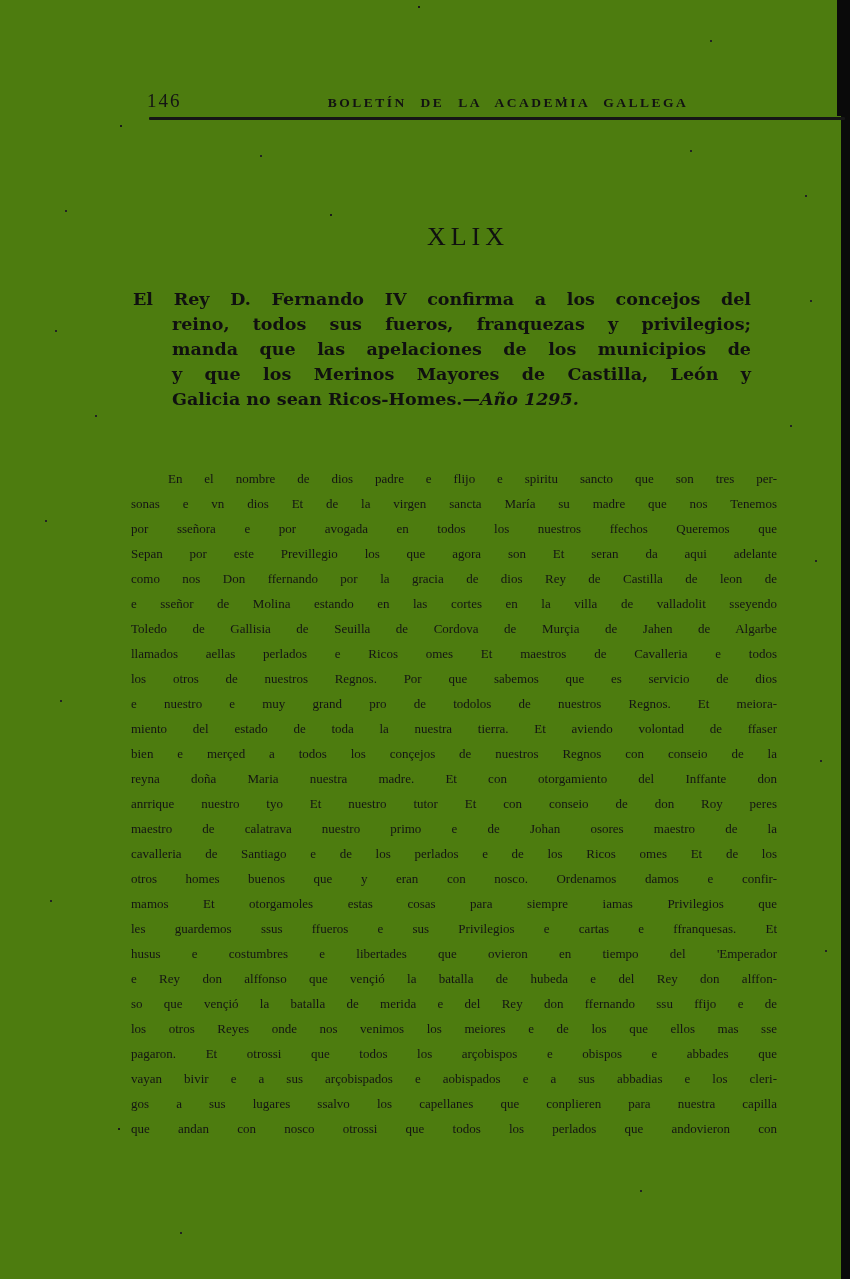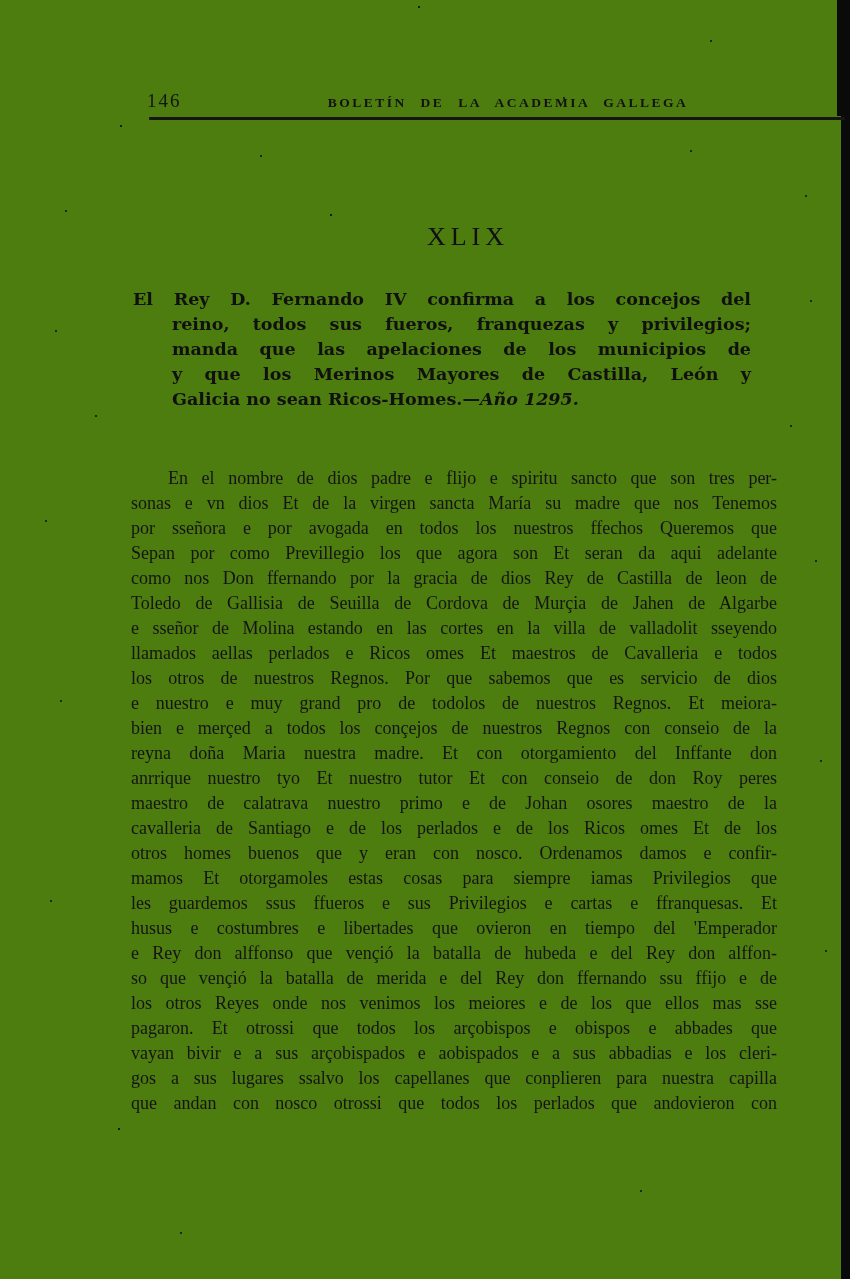--- a/index.html
+++ b/index.html
@@ -43,21 +43,21 @@
   }
   .sum-line { text-align:justify; text-align-last:justify; }
   .sum-line.indent { margin-left:39px; }
   .sum-line.last { text-align:left; text-align-last:left; }
   .date { font-style:italic; }
   .dash { font-style:normal; }
 
   
   .bodytext {
     position:absolute; left:131px; top:466px; width:646px;
-    font-size:18px; line-height:25px; color:#141414;
+    font-size:13px; line-height:25px; color:#141414;
   }
   .body-line { text-align:justify; text-align-last:justify; }
   .body-line.first { text-indent:37px; }
 
   
   .specks {
     position:absolute; top:0; left:0; width:2px; height:2px; background:transparent;
     box-shadow:
       418px 6px 0 0 #1a1a1a, 710px 40px 0 0 #222, 563px 97px 0 0 #222,
       120px 125px 0 0 #1a1a1a, 260px 155px 0 0 #222, 690px 150px 0 0 #222,
@@ -93,27 +93,28 @@
         <div class="sum-line indent">manda que las apelaciones de los municipios de</div>
         <div class="sum-line indent">y que los Merinos Mayores de Castilla, León y</div>
       </div>
     <div class="sum-line indent last"><span>Galicia no sean Ricos-Homes.</span><span class="dash">—</span><span class="date">Año 1295.</span></div>
   </div>
 
   <div class="bodytext" id="body-lines">
       <div class="body-line first">En el nombre de dios padre e flijo e spiritu sancto que son tres per-</div>
       <div class="body-line">sonas e vn dios Et de la virgen sancta María su madre que nos Tenemos</div>
       <div class="body-line">por sseñora e por avogada en todos los nuestros ffechos Queremos que</div>
-      <div class="body-line">Sepan por como Previllegio los que agora son Et seran da aqui adelante</div>
+      <div class="body-line">Sepan por este Previllegio los que agora son Et seran da aqui adelante</div>
       <div class="body-line">como nos Don ffernando por la gracia de dios Rey de Castilla de leon de</div>
+      <div class="body-line">e sseñor de Molina estando en las cortes en la villa de valladolit sseyendo</div>
       <div class="body-line">Toledo de Gallisia de Seuilla de Cordova de Murçia de Jahen de Algarbe</div>
-      <div class="body-line">e sseñor de Molina estando en las cortes en la villa de valladolit sseyendo</div>
       <div class="body-line">llamados aellas perlados e Ricos omes Et maestros de Cavalleria e todos</div>
       <div class="body-line">los otros de nuestros Regnos. Por que sabemos que es servicio de dios</div>
       <div class="body-line">e nuestro e muy grand pro de todolos de nuestros Regnos. Et meiora-</div>
+      <div class="body-line">miento del estado de toda la nuestra tierra. Et aviendo volontad de ffaser</div>
       <div class="body-line">bien e merçed a todos los conçejos de nuestros Regnos con conseio de la</div>
       <div class="body-line">reyna doña Maria nuestra madre. Et con otorgamiento del Inffante don</div>
       <div class="body-line">anrrique nuestro tyo Et nuestro tutor Et con conseio de don Roy peres</div>
       <div class="body-line">maestro de calatrava nuestro primo e de Johan osores maestro de la</div>
       <div class="body-line">cavalleria de Santiago e de los perlados e de los Ricos omes Et de los</div>
       <div class="body-line">otros homes buenos que y eran con nosco. Ordenamos damos e confir-</div>
       <div class="body-line">mamos Et otorgamoles estas cosas para siempre iamas Privilegios que</div>
       <div class="body-line">les guardemos ssus ffueros e sus Privilegios e cartas e ffranquesas. Et</div>
       <div class="body-line">husus e costumbres e libertades que ovieron en tiempo del 'Emperador</div>
       <div class="body-line">e Rey don alffonso que vençió la batalla de hubeda e del Rey don alffon-</div>

